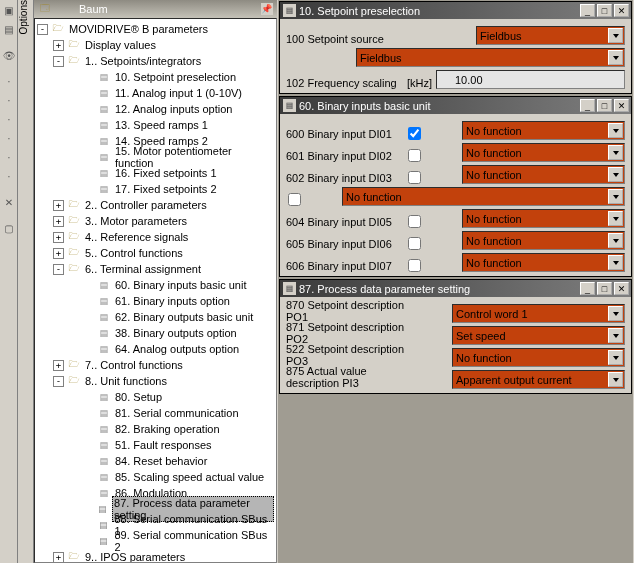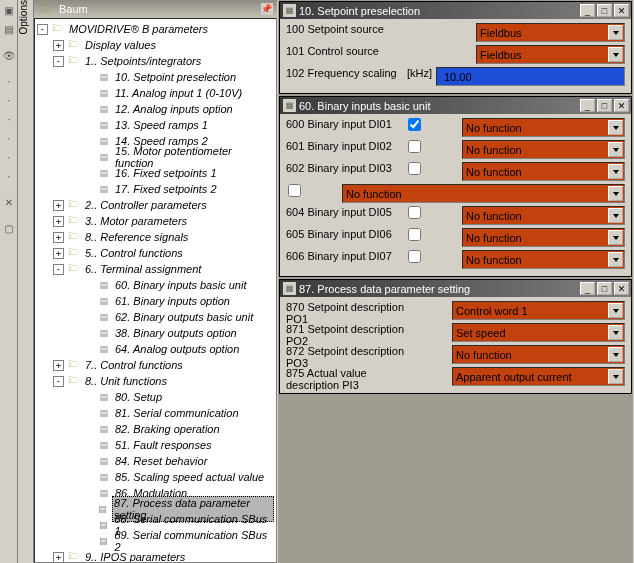--- a/index.html
+++ b/index.html
@@ -54,21 +54,21 @@
     .tree-title {
       height: 18px;
       background: linear-gradient(#8e8b82, #c5c2b8);
       color: #fff;
       display: flex;
       align-items: center;
       padding: 0 4px;
       font-size: 11px;
       gap: 4px;
     }
-    .tree-title-text { flex: 1; }
+    .tree-title-text { flex: 1; margin-left: 20px; }
     .tree-title .pin { width: 12px; height: 12px; display:flex; align-items:center; justify-content:center; color:#000; background:#d4d0c8; font-size:9px; }
     .tree-view {
       flex: 1;
       background: #fff;
       border: 1px inset #808080;
       overflow-y: auto;
       overflow-x: hidden;
       padding: 2px 0;
     }
     .trow {
@@ -97,21 +97,21 @@
       font-size: 9px;
     }
     .folder-icon { color: #a08830; }
     .leaf-icon { color: #888; }
     .trow.selected .tlabel {
       background: #b5b5b5;
       color: #000;
       border: 1px dotted #000;
       padding: 0 1px;
     }
-    .tlabel { padding: 0 1px; font-style: italic; }
+    .tlabel { padding: 0 1px; }
 
     .right-panel {
       position: absolute;
       left: 278px;
       top: 0;
       width: 355px;
       height: 563px;
       background: #a09c92;
       padding: 1px;
     }
@@ -138,21 +138,21 @@
       margin-right: 2px;
       display: flex; align-items: center; justify-content: center;
       font-size: 9px; color: #000;
       font-family: Arial;
     }
     .sub-body {
       padding: 4px 6px;
     }
     .param-row {
       display: flex;
-      align-items: flex-start;
+      align-items: flex-end;
       height: 22px;
     }
     .param-label {
       width: 120px;
       flex-shrink: 0;
     }
     .param-check {
       width: 16px;
       display: flex;
       justify-content: center;
@@ -179,23 +179,23 @@
       right: 1px; top: 1px;
       width: 15px; height: 15px;
       background: #d4d0c8;
       border: 1px outset #fff;
       display: flex; align-items: center; justify-content: center;
     }
     .dd-arrow { width:0; height:0; border-left:3px solid transparent; border-right:3px solid transparent; border-top:4px solid #000; }
     .textinput {
       flex: 1;
       height: 19px;
-      background: #1d4ed8;
+      background: #e5e5e5;
       border: 1px inset #808080;
-      padding-left: 7px;
+      padding-left: 18px;
       display:flex;
       align-items:center;
     }
     .wide-label { width: 126px; }
 
     
     .tree-view::-webkit-scrollbar { width: 16px; }
     .tree-view::-webkit-scrollbar-track { background: #e8e6df; }
     .tree-view::-webkit-scrollbar-thumb { background: #d4d0c8; border: 1px outset #fff; }
     .tree-view::-webkit-scrollbar-button { background: #d4d0c8; border: 1px outset #fff; height: 16px; }
@@ -293,21 +293,21 @@
         <span class="tlabel">2.. Controller parameters</span>
       </div>
       <div class="trow" style="padding-left: 18px;">
         <span class="exp">+</span>
         <span class="ticon folder-icon">🗁</span>
         <span class="tlabel">3.. Motor parameters</span>
       </div>
       <div class="trow" style="padding-left: 18px;">
         <span class="exp">+</span>
         <span class="ticon folder-icon">🗁</span>
-        <span class="tlabel">8.. Reference signals</span>
+        <span class="tlabel">4.. Reference signals</span>
       </div>
       <div class="trow" style="padding-left: 18px;">
         <span class="exp">+</span>
         <span class="ticon folder-icon">🗁</span>
         <span class="tlabel">5.. Control functions</span>
       </div>
       <div class="trow" style="padding-left: 18px;">
         <span class="exp">-</span>
         <span class="ticon folder-icon">🗁</span>
         <span class="tlabel">6.. Terminal assignment</span>
@@ -420,21 +420,20 @@
           <div class="param-label">100 Setpoint source</div>
           <div style="width: 30px;"></div>
           <div class="dropdown">
             <span>Fieldbus</span>
             <div class="dd-btn">
               <div class="dd-arrow"></div>
             </div>
           </div>
         </div>
         <div class="param-row">
-          <div class="param-label">101 Control source</div>
           <div style="width: 30px;"></div>
           <div class="dropdown">
             <span>Fieldbus</span>
             <div class="dd-btn">
               <div class="dd-arrow"></div>
             </div>
           </div>
         </div>
         <div class="param-row">
           <div class="param-label">102 Frequency scaling</div>
@@ -560,21 +559,21 @@
         <div class="param-row">
           <div class="param-label wide-label">871 Setpoint description PO2</div>
           <div class="dropdown">
             <span>Set speed</span>
             <div class="dd-btn">
               <div class="dd-arrow"></div>
             </div>
           </div>
         </div>
         <div class="param-row">
-          <div class="param-label wide-label">872 Setpoint description PO3</div>
+          <div class="param-label wide-label">522 Setpoint description PO3</div>
           <div class="dropdown">
             <span>No function</span>
             <div class="dd-btn">
               <div class="dd-arrow"></div>
             </div>
           </div>
         </div>
         <div class="param-row">
           <div class="param-label wide-label">875 Actual value description PI3</div>
           <div class="dropdown">

